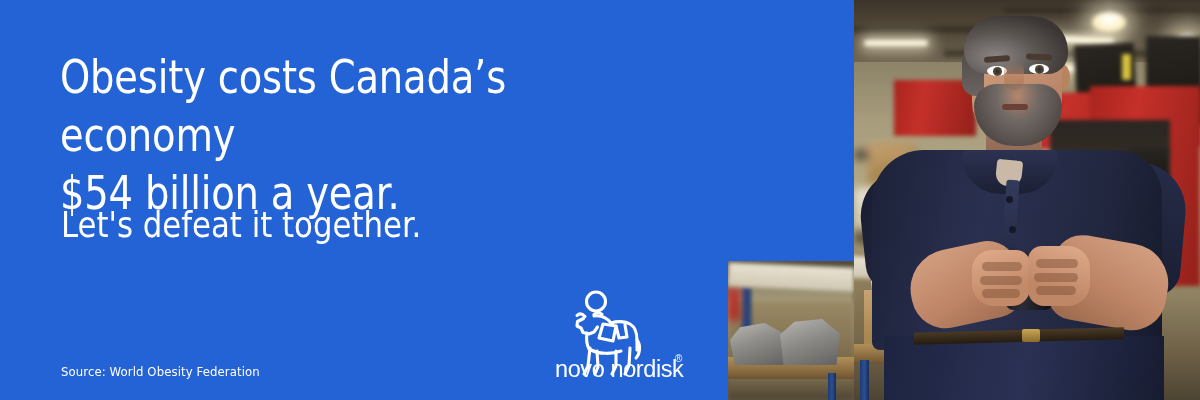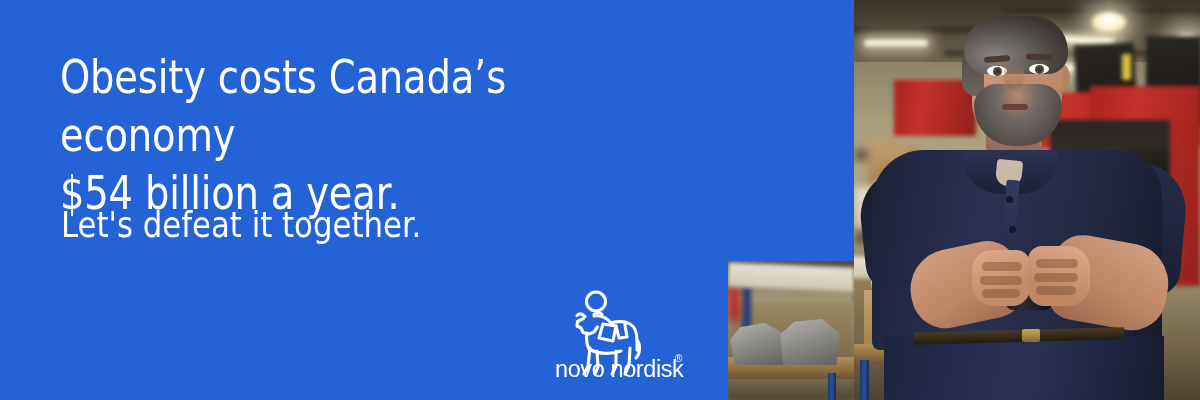--- a/index.html
+++ b/index.html
@@ -578,20 +578,21 @@
       <div class="trousers"></div>
       <div class="belt"></div>
       <div class="buckle"></div>
     </div>
   </div>
 
   <div class="content">
     <div class="headline">Obesity costs Canada’s economy
 $54 billion a year.</div>
     <div class="subhead">Let's defeat it together.</div>
+    <div class="source">Source: World Obesity Federation</div>
 
     <div class="logo">
       <svg viewBox="0 0 138 96" xmlns="http://www.w3.org/2000/svg" aria-hidden="true">
         <g fill="none" stroke="#ffffff" stroke-width="3.1" stroke-linejoin="round" stroke-linecap="round">
 
           <circle cx="43" cy="13.5" r="9.5"></circle>
 
           <path d="M30.5 30.5 L24.5 33.5 L24 38 L28 40 L30 44.5 L36 46 L41 44 L44.5 39"></path>
 
           <path d="M32 28.5 C29 25.5 26 25.5 24 27.5"></path>

